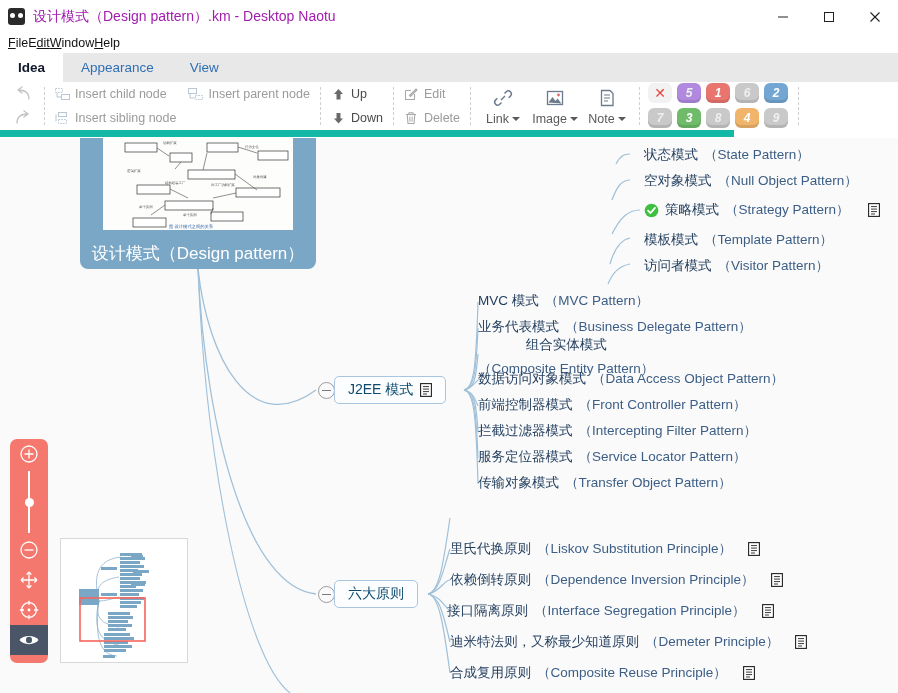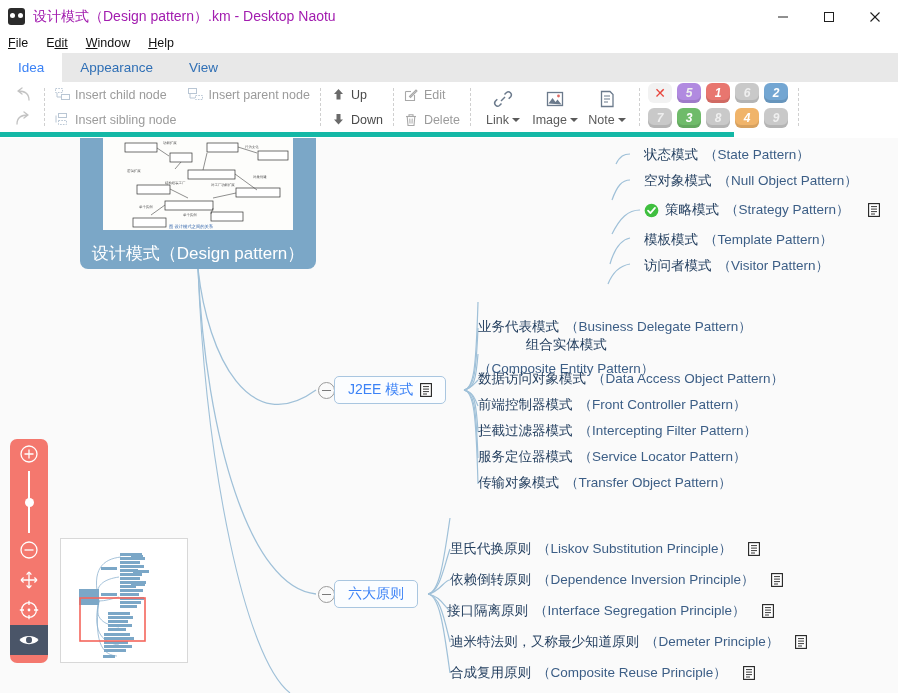--- a/index.html
+++ b/index.html
@@ -34,40 +34,40 @@
   .winbtns { position:absolute; right:0; top:0; height:33px; display:flex; }
   .winbtn {
     width:46px; height:33px; display:flex; align-items:center; justify-content:center;
     color:#202020;
   }
   .winbtn svg { display:block; }
 
   
   .menubar{
     position:absolute; left:0; top:33px; width:720px; height:20px;
-    background:#fff; display:flex; align-items:center; padding-left:8px; gap:18px;
+    background:#fff; display:flex; align-items:center; padding-left:8px; 
   }
   .menu-item{ font-size:12.5px; color:#111; white-space:nowrap; }
   .menu-item .u { text-decoration:underline; }
 
   
   .tabstrip{
     position:absolute; left:0; top:53px; width:898px; height:29px;
     background:#e8e8e8; display:flex; align-items:flex-end;
   }
   .tab{
     height:29px; padding:0 18px; display:flex; align-items:center;
     font-size:13.5px; color:#2f6fb5; white-space:nowrap;
   }
-  .tab.active{ background:#ffffff; color:#3b82f6; }
+  .tab.active{ background:#ffffff; color:#0f172a;font-weight:bold; }
 
   
   .ribbon{
     position:absolute; left:0; top:82px; width:734px; height:55px;
-    background:#ffffff; border-bottom:5px solid #14b8a6;
+    background:#ffffff; border-bottom:7px solid #14b8a6;
     display:flex; align-items:stretch;
   }
   .rgroup{ display:flex; align-items:center; height:100%; padding:0 6px; }
   .rsep{ width:1px; align-self:center; height:38px; border-left:1px dashed #d0d0d0; }
 
   
   .arrowcol{ display:flex; flex-direction:column; justify-content:center; gap:2px; padding:0 8px 0 10px;}
   .arrowbtn{ width:26px; height:22px; display:flex; align-items:center; justify-content:center; }
 
   .cmdgrid{ display:grid; grid-template-rows:1fr 1fr; grid-auto-flow:column;
@@ -120,21 +120,21 @@
   .rootimg svg{ display:block; }
   .roottitle{
     position:absolute; left:0; bottom:4px; width:236px; text-align:center;
     color:#ffffff; font-size:17px; white-space:nowrap;
   }
 
   
   .bnode{
     position:absolute; display:flex; align-items:center; gap:7px;
     border:1px solid #a9c6e0; background:#fbfdff; border-radius:5px;
-    padding:4px 13px; font-size:14px; color:#3b82f6; white-space:nowrap;
+    padding:4px 13px; font-size:14px; color:#0c4a6e; white-space:nowrap;
     height:28px;
   }
   .collapse{
     position:absolute; width:17px; height:17px; border-radius:50%;
     border:1px solid #9a9a9a; background:#fafafa;
     display:flex; align-items:center; justify-content:center;
   }
   .collapse .bar{ width:9px; height:1px; background:#7a7a7a; }
 
   
@@ -471,20 +471,24 @@
       <span class="bar"></span>
     </div>
     <div class="bnode" style="left:334px; top:238px;">
       <span>J2EE 模式</span>
       <svg class="noteicon" viewBox="0 0 12 14">
         <rect x="0.6" y="0.6" width="10.8" height="12.8" fill="#fff" stroke="#222" stroke-width="1.1"></rect>
         <path d="M3 3.6 L9 3.6 M3 6.1 L9 6.1 M3 8.6 L9 8.6 M3 11 L7 11" stroke="#222" stroke-width="0.9"></path>
       </svg>
     </div>
 
+    <div class="leaf" style="left:478px; top:154px;">
+      <span class="cn">MVC 模式</span>
+      <span class="en">（MVC Pattern）</span>
+    </div>
     <div class="leaf" style="left:478px; top:180px;">
       <span class="cn">业务代表模式</span>
       <span class="en">（Business Delegate Pattern）</span>
     </div>
     <div class="leaf" style="left:478px; top:198px;flex-direction:column;">
       <span class="cn">组合实体模式</span>
       <span class="en">（Composite Entity Pattern）</span>
     </div>
     <div class="leaf" style="left:478px; top:232px;">
       <span class="cn">数据访问对象模式</span>

